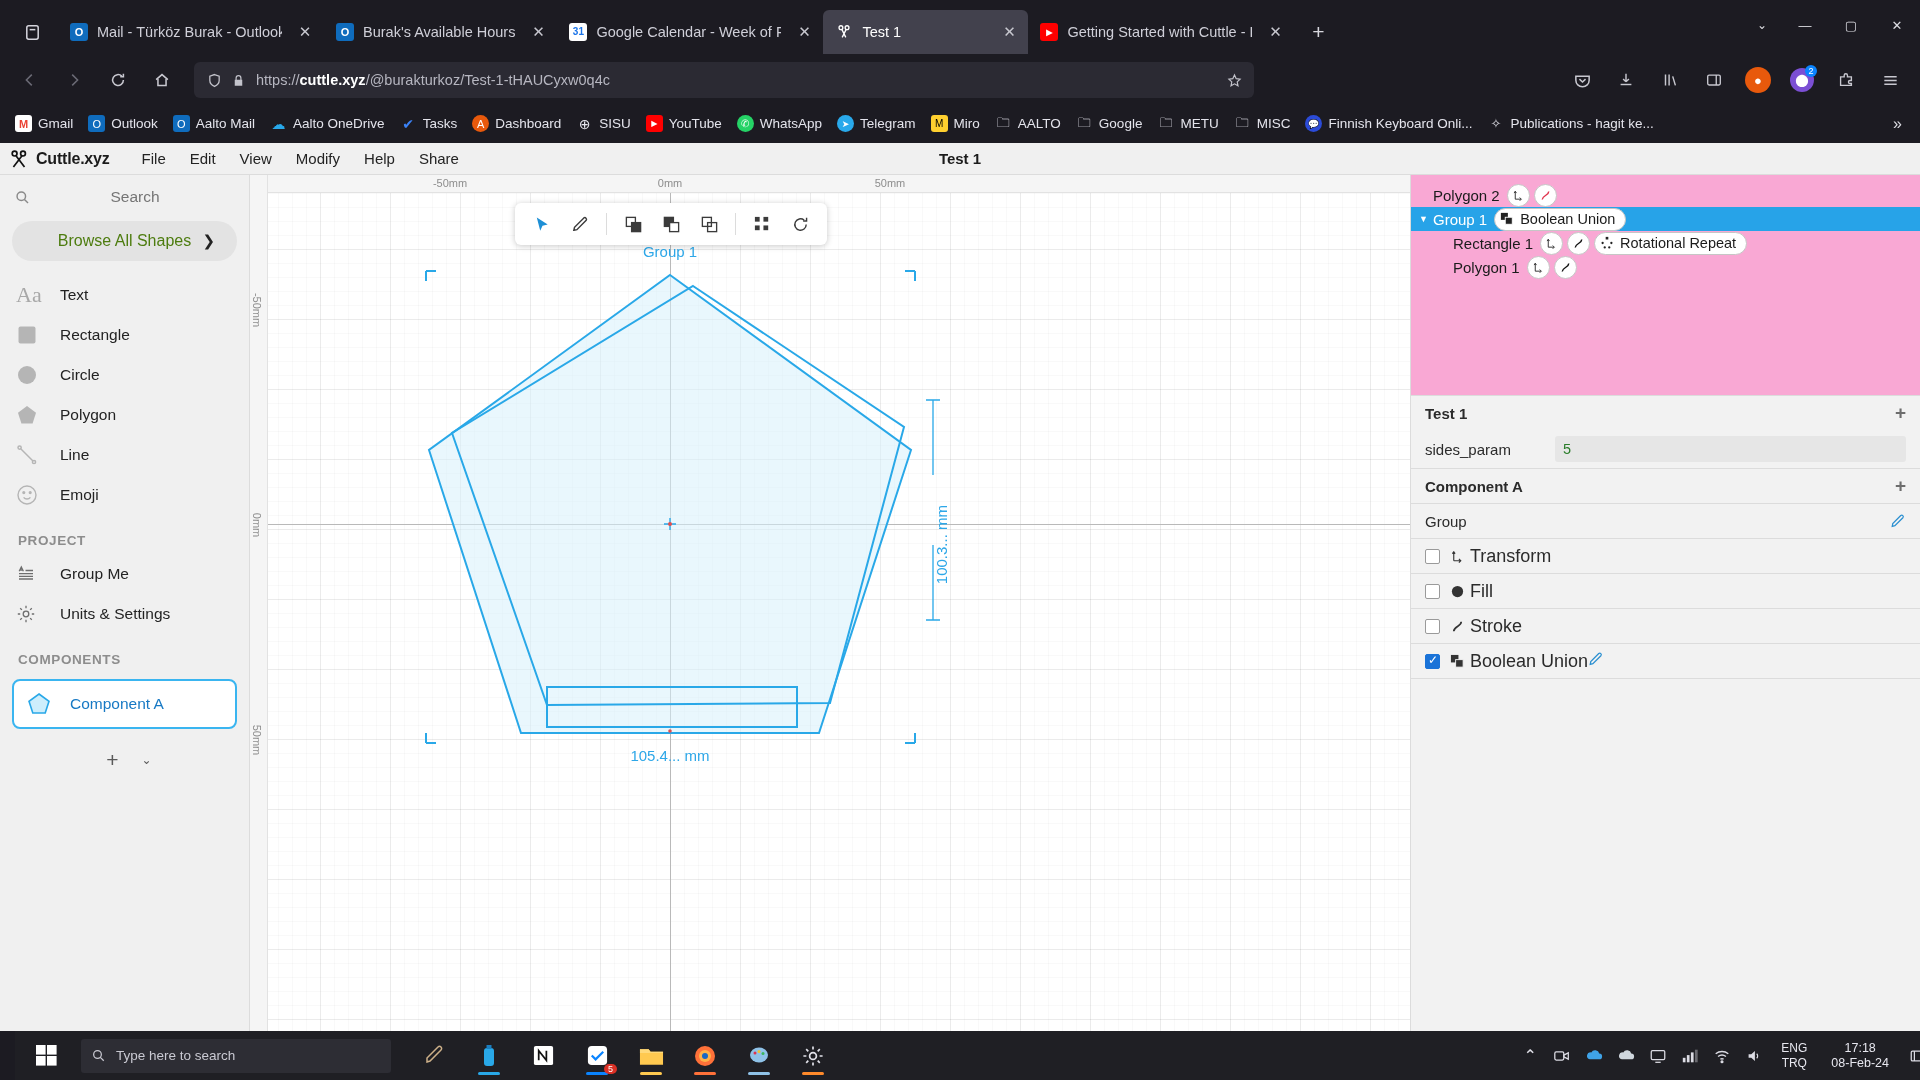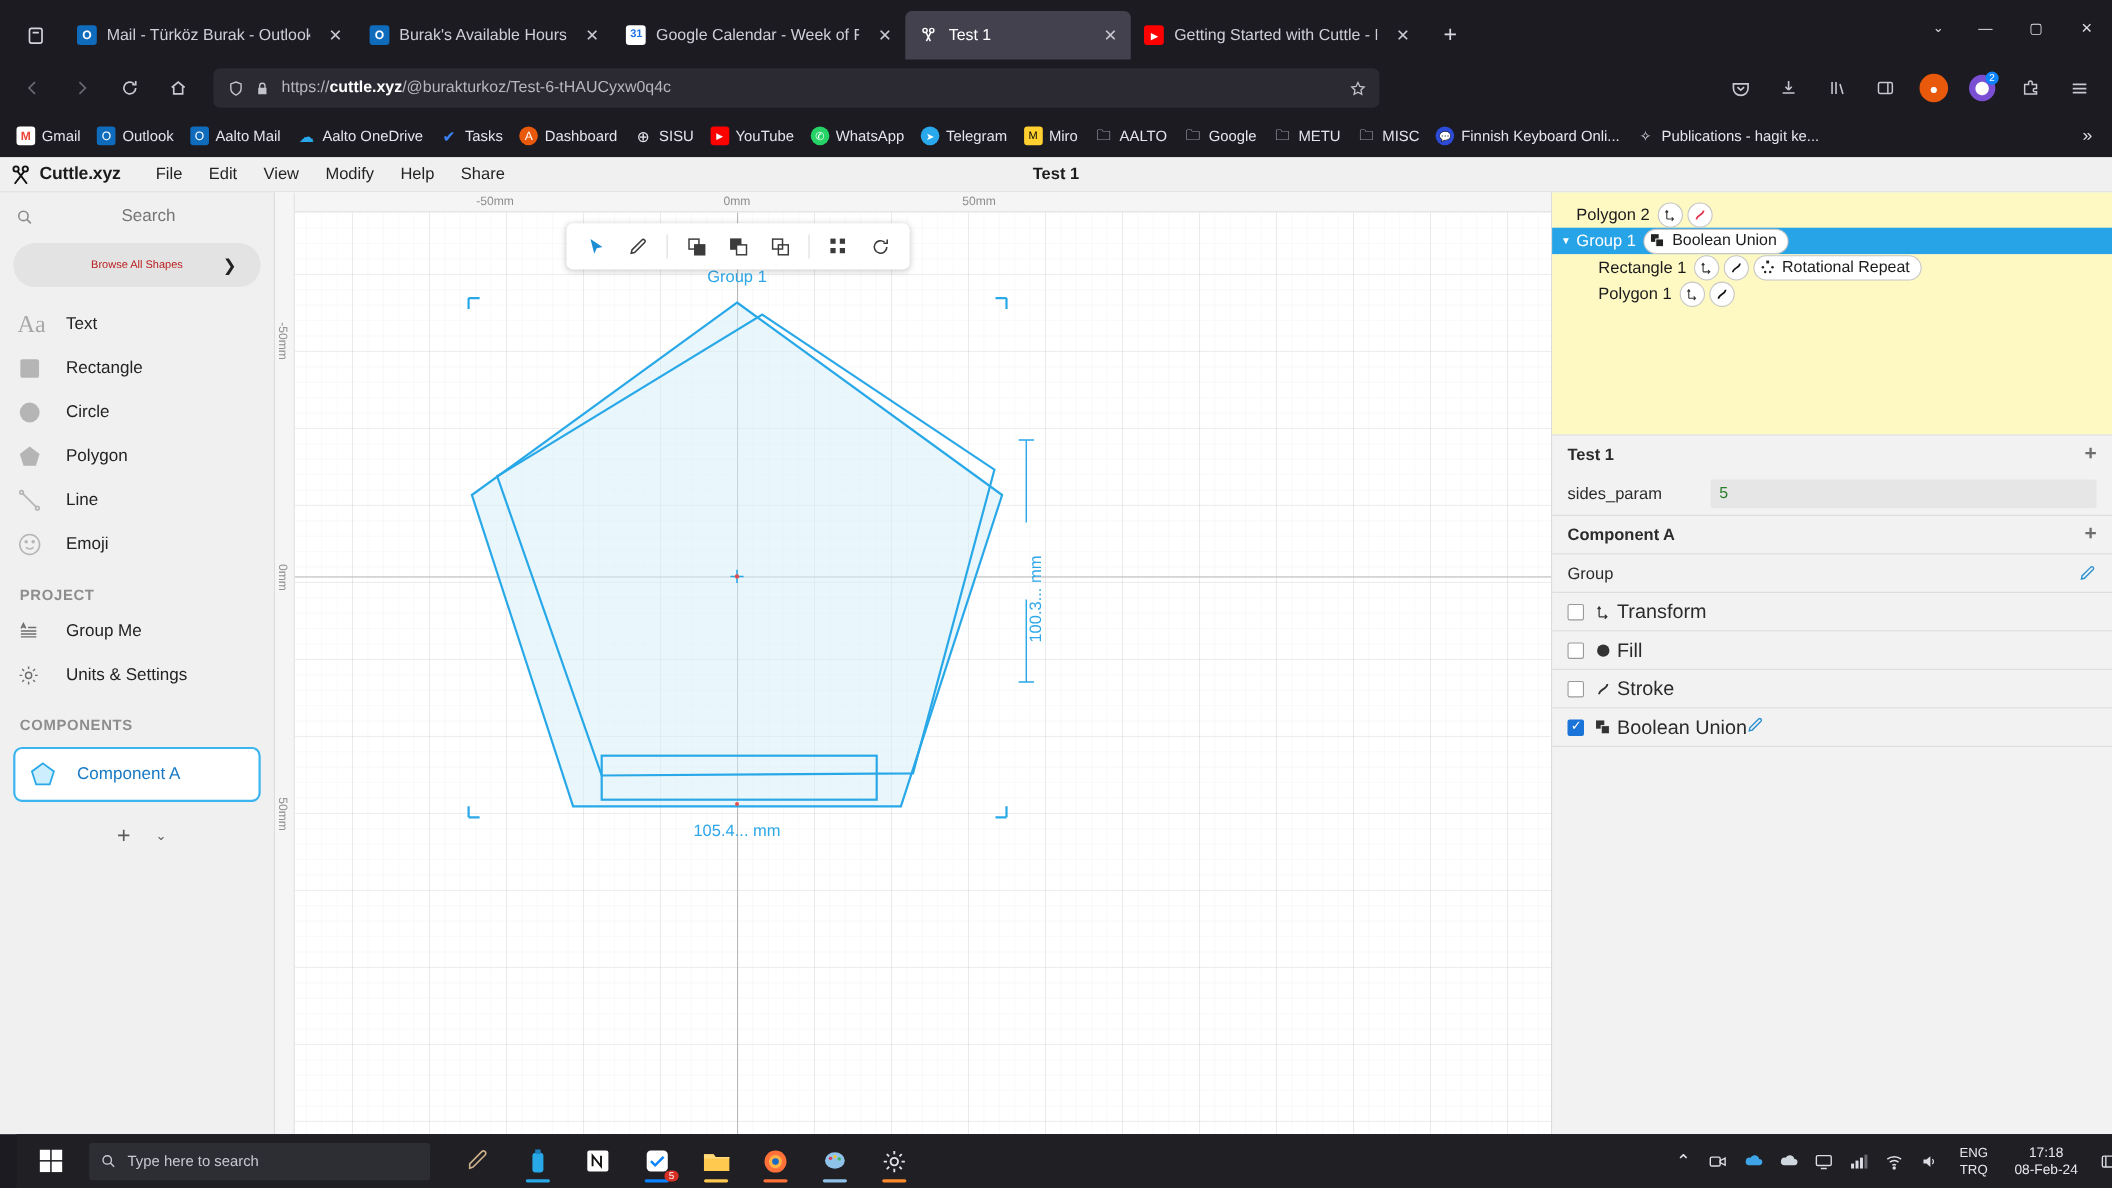--- a/index.html
+++ b/index.html
@@ -69,21 +69,21 @@
   .doc-title { position:absolute; left:50%; transform:translateX(-50%); font-size:15px; font-weight:bold; color:#1b1b1b; }
 
   .appbody { position:absolute; left:0; top:32px; width:1920px; height:856px; display:flex; }
 
   
   .sidebar { width:250px; background:#f0f0f0; border-right:1px solid #dcdcdc; position:relative; }
   .searchrow { height:44px; display:flex; align-items:center; padding:0 14px; }
   .searchrow .sicon { color:#8a8a8a; width:22px; display:flex; align-items:center;}
   .searchinput { flex:1; border:none; background:transparent; font-size:15.5px; color:#8b5cf6; text-align:center; font-family:"Liberation Sans",sans-serif; outline:none;}
   .browse-all { margin:2px 12px 14px 12px; height:40px; background:#e3e3e3; border-radius:22px; display:flex; align-items:center; justify-content:center; position:relative; }
-  .browse-all span.lbl { font-size:10px; color:#b91c1c; }
+  .browse-all span.lbl { font-size:16px; color:#4d7c0f; }
   .browse-all .chev { position:absolute; right:22px; font-size:15px; color:#222; }
   .shape-item { height:40px; display:flex; align-items:center; padding-left:16px; }
   .shape-item .sh-ic { width:34px; display:flex; align-items:center; justify-content:flex-start; color:#a8a8a8; }
   .shape-item .sh-lbl { font-size:15.5px; color:#232323; margin-left:10px;}
   .sec-head { font-size:13.5px; font-weight:bold; color:#8d8d8d; letter-spacing:0.6px; padding:18px 0 6px 18px; }
   .proj-item { height:40px; display:flex; align-items:center; padding-left:16px; }
   .proj-item .pi-ic { width:34px; color:#6e6e6e; display:flex; align-items:center; }
   .proj-item .pi-lbl { font-size:15.5px; color:#232323; margin-left:10px;}
   .comp-card { margin:6px 12px 0 12px; height:50px; border:2px solid #3ab5f0; border-radius:8px; background:#fff; display:flex; align-items:center; padding-left:12px; }
   .comp-card .cc-ic { width:34px; display:flex; align-items:center; }
@@ -117,21 +117,21 @@
   }
   .tool { width:34px; height:34px; display:flex; align-items:center; justify-content:center; border-radius:5px; }
   .tsep { width:1px; height:22px; background:#dcdcdc; margin:0 5px; }
 
   .grouplabel { position:absolute; left:420px; top:68px; transform:translateX(-50%); color:#2da7e8; font-size:15px; z-index:5;}
   .dimh { position:absolute; left:420px; top:572px; transform:translateX(-50%); color:#2da7e8; font-size:15px; z-index:5;}
   .dimv { position:absolute; left:683px; top:330px; color:#2da7e8; font-size:15px; writing-mode:vertical-rl; transform:rotate(180deg); z-index:5;}
 
   
   .rightpanel { width:510px; background:#f2f2f2; border-left:1px solid #dcdcdc; display:flex; flex-direction:column; }
-  .tree { padding:8px 0 0 0; height:220px; background:#fef9c3; }
+  .tree { padding:8px 0 0 0; height:220px; background:#f9a8d4; }
   .trow { height:24px; display:flex; align-items:center; font-size:15px; color:#1b1b1b; padding-left:20px; }
   .trow.lv1 { padding-left:8px; }
   .trow.lv2 { padding-left:42px; }
   .trow.sel { background:#27a3e8; color:#fff; }
   .trow .caret { width:14px; color:#fff; font-size:9px; }
   .trow .caret.dark { color:#9a9a9a; }
   .tname { margin-right:7px; }
   .pill-ic { width:23px; height:23px; border-radius:50%; border:1px solid #c6c6c6; background:#fff; display:inline-flex; align-items:center; justify-content:center; margin-right:4px; font-size:12px; }
   .pill { height:23px; border-radius:12px; background:#fff; border:1px solid #c6c6c6; display:inline-flex; align-items:center; padding:0 10px 0 5px; font-size:14.5px; color:#1b1b1b; margin-right:4px; }
   .pill .pic { margin-right:6px; display:flex; align-items:center;}
@@ -249,21 +249,21 @@
         <svg width="17" height="17" viewBox="0 0 20 20" fill="none" stroke="currentColor" stroke-width="1.5">
             <path d="M10 3l5.5 2v5c0 3.3-2.4 5.6-5.5 7-3.1-1.4-5.5-3.7-5.5-7V5z"></path>
           </svg>
       </span>
       <span class="ic">
         <svg width="15" height="15" viewBox="0 0 20 20" fill="currentColor">
             <path d="M6 9V6.8a4 4 0 0 1 8 0V9h1v8H5V9zm1.6 0h4.8V6.8a2.4 2.4 0 0 0-4.8 0z"></path>
           </svg>
       </span>
       <span class="urltext">
-        <span class="rest">https://</span><span class="dom">cuttle.xyz</span><span class="rest">/@burakturkoz/Test-6-tHAUCyxw0q4c</span>
+        <span class="rest">https://</span><span class="dom">cuttle.xyz</span><span class="rest">/@burakturkoz/Test-1-tHAUCyxw0q4c</span>
       </span>
       <span class="ic">
         <svg width="17" height="17" viewBox="0 0 20 20" fill="none" stroke="currentColor" stroke-width="1.4">
             <path d="M10 3.5l2 4.3 4.6.6-3.4 3.2.9 4.6-4.1-2.3-4.1 2.3.9-4.6L3.4 8.4l4.6-.6z"></path>
           </svg>
       </span>
     </div>
 
     <div class="nav-right">
       <div class="navbtn">

